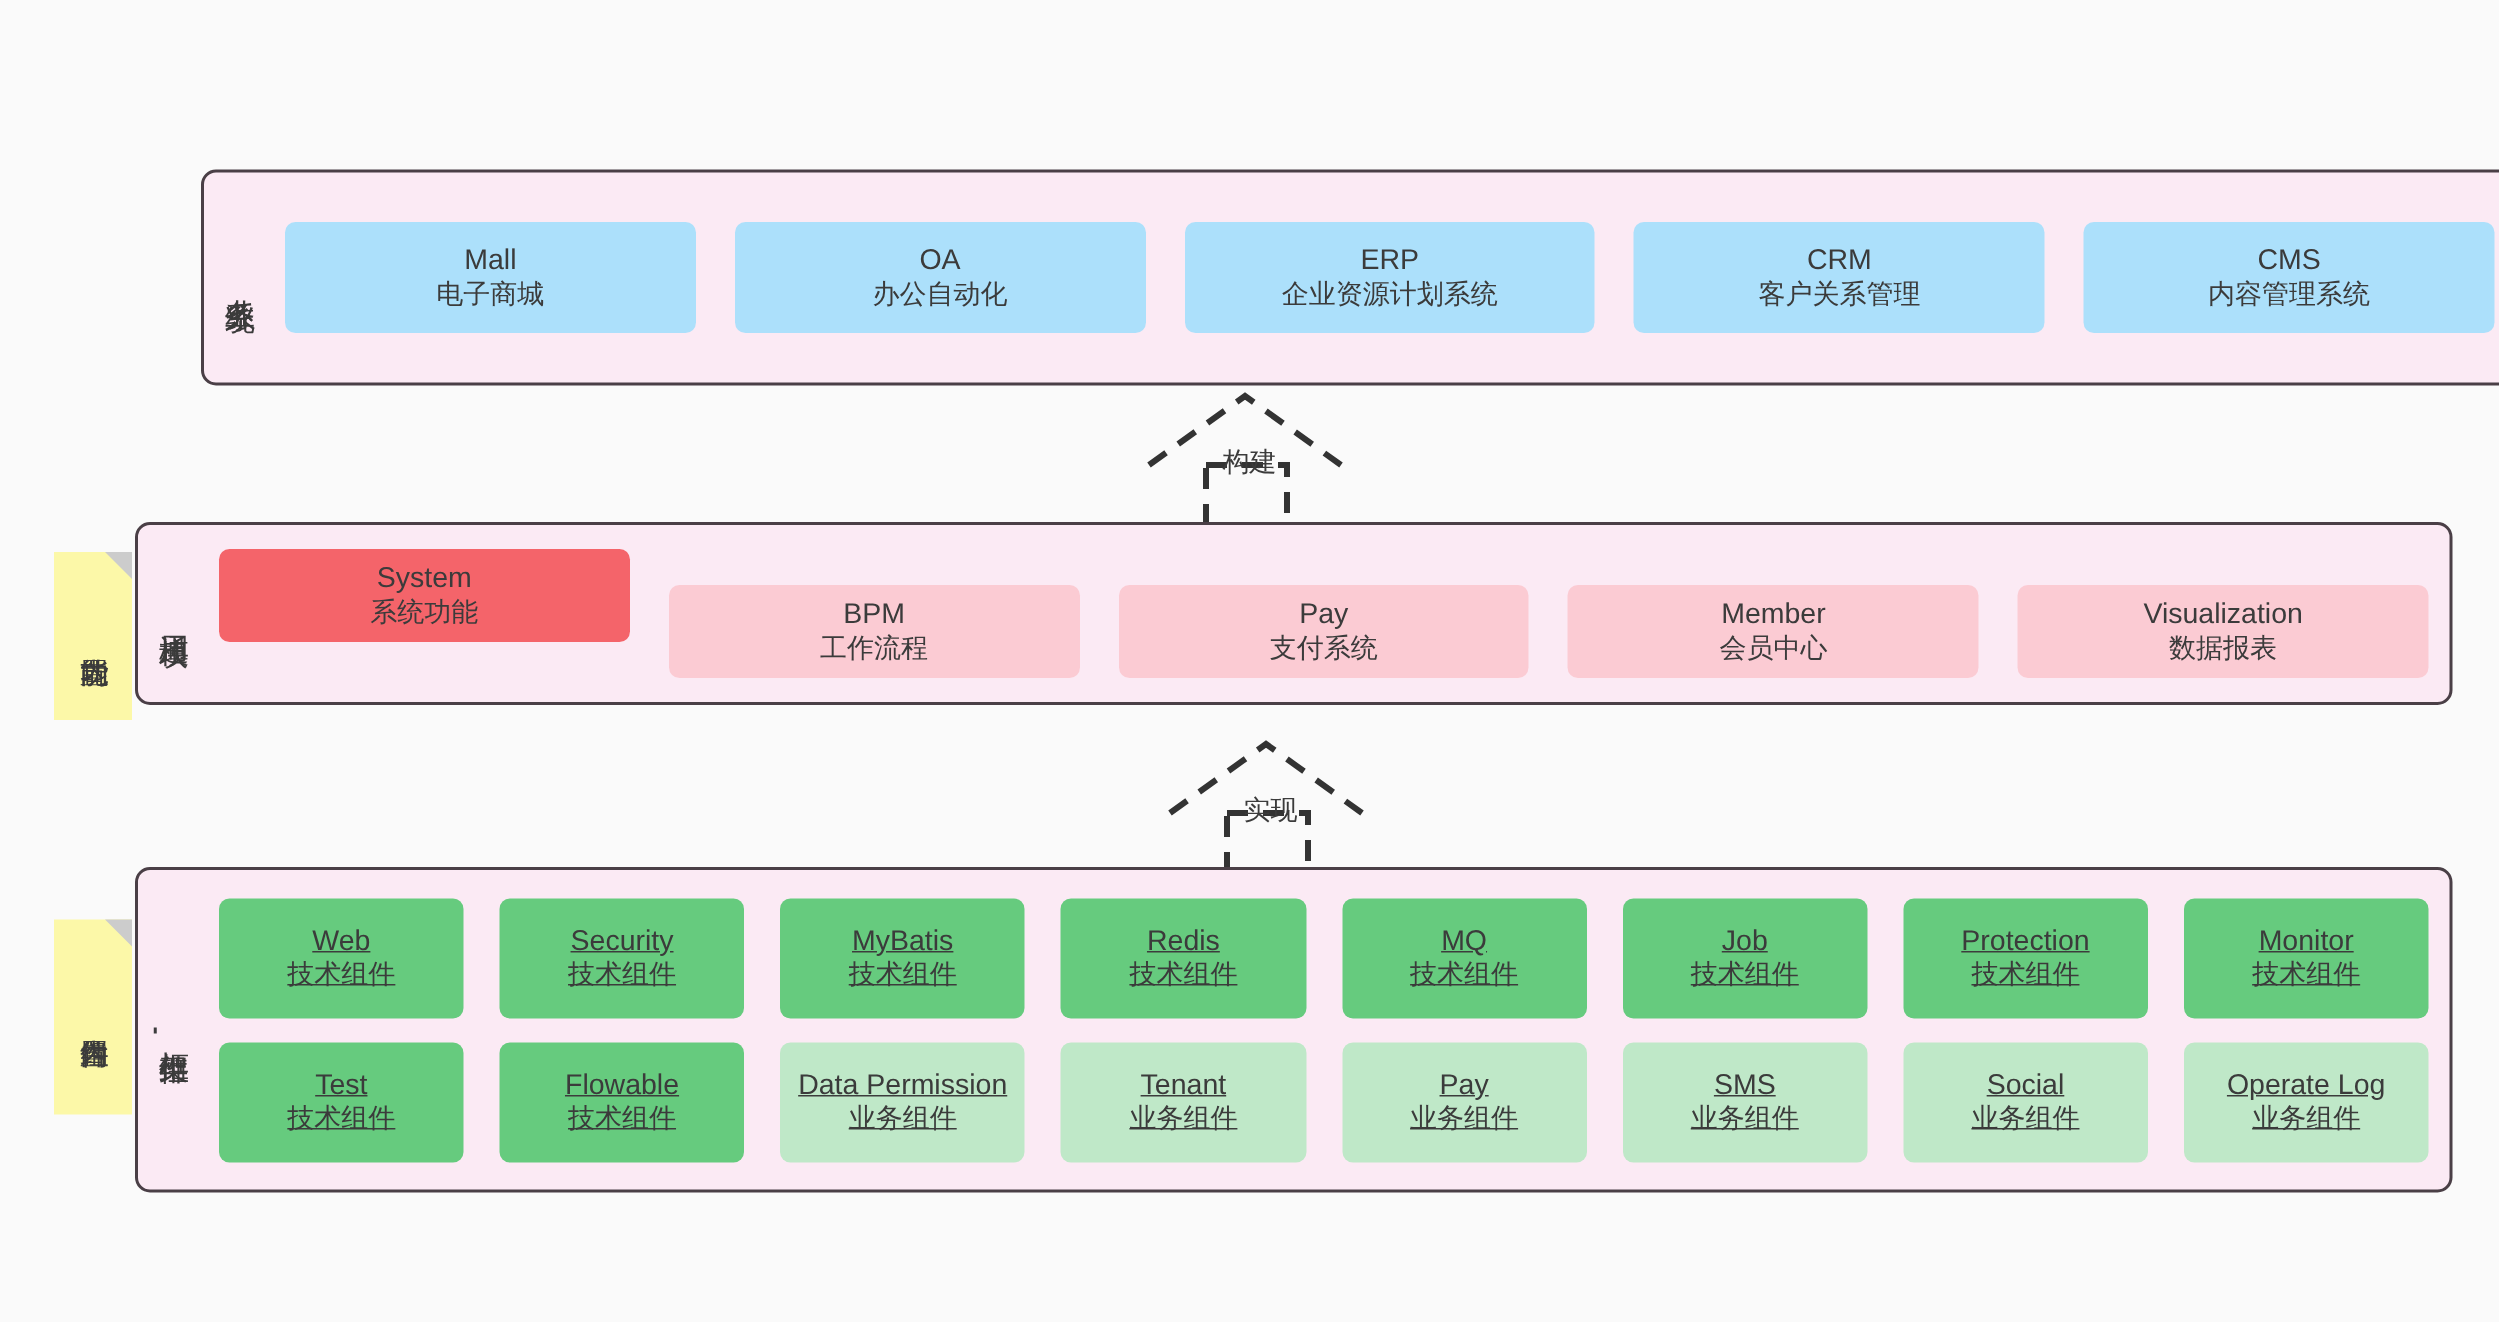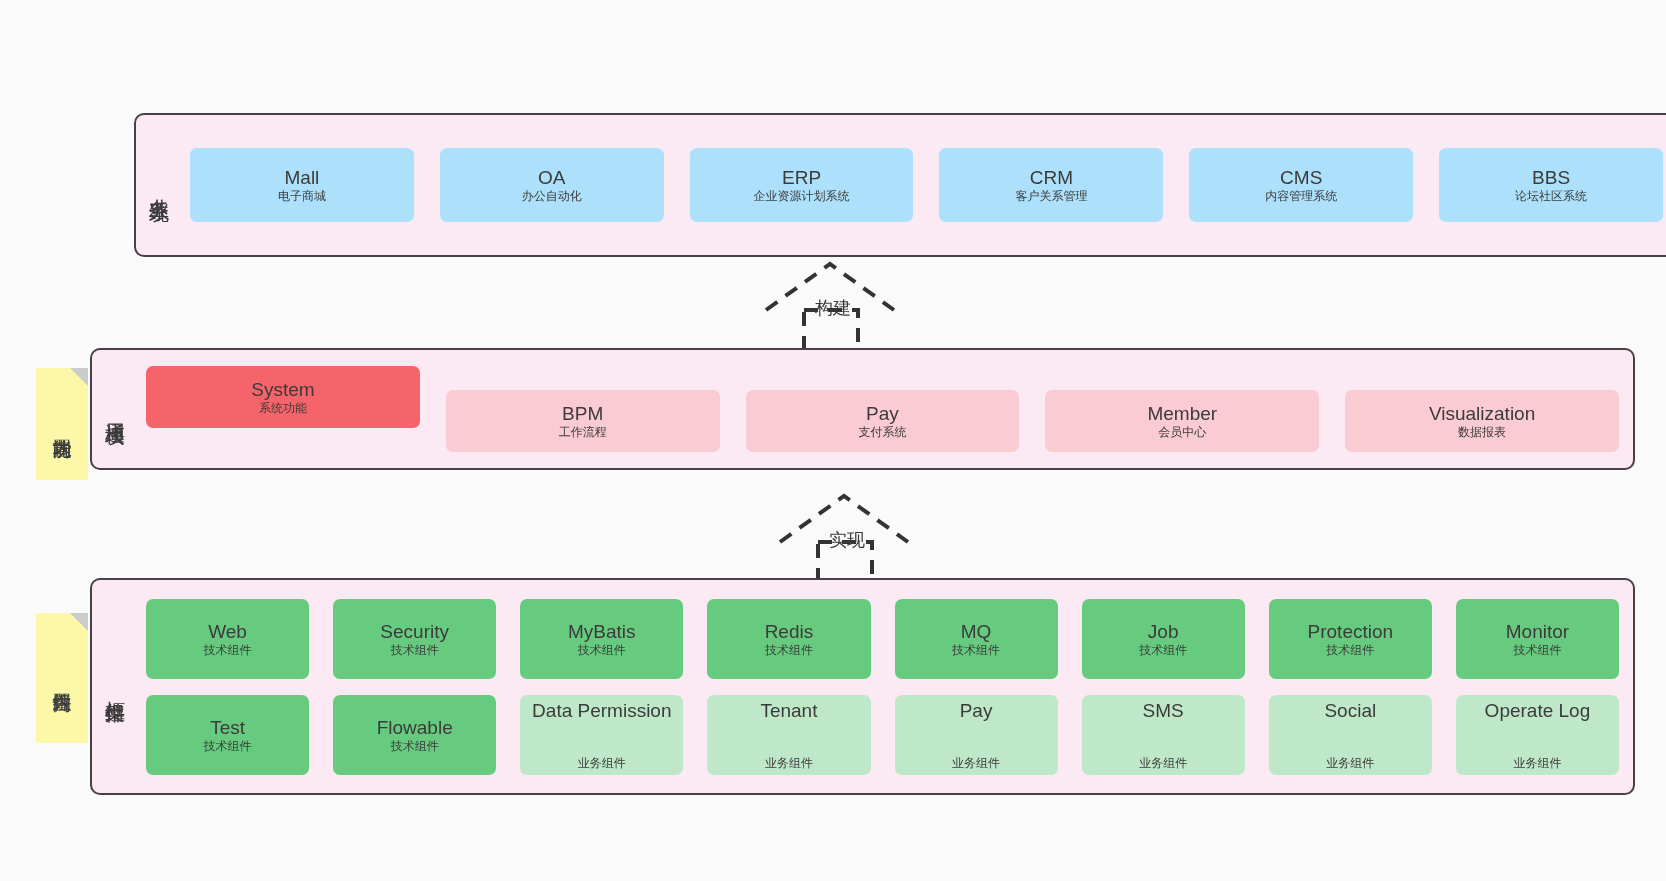--- a/index.html
+++ b/index.html
@@ -68,31 +68,31 @@
     flex-direction: column;
     align-items: center;
     justify-content: center;
     text-align: center;
     line-height: 1.22;
     box-sizing: border-box;
     padding: 4px 6px;
     color: #3b3b3b;
   }
   .node .n-title { font-size: 19px; }
-  .node .n-sub   { font-size: 12px; }
+  .node .n-sub   { font-size: 18px; }
 
   .biz   .node { height: 74px; background: #ace0fb; }
   .mod   .node { height: 62px; }
   .fw    .node { height: 80px; }
 
   .c-blue        { background: #ace0fb; }
   .c-red-strong  { background: #f4646a; }
   .c-red-soft    { background: #fbcbd3; margin-top: 24px; }
   .c-green-strong{ background: #66cb7e; }
-  .c-green-soft  { background: #bfe8c8; justify-content: space-between; }
+  .c-green-soft  { background: #bfe8c8; }
 
   
   .note {
     position: absolute;
     width: 52px;
     background: #fcf8a8;
     font-size: 19px;
     line-height: 1.16;
     color: #3b3b3b;
     display: flex;
@@ -150,24 +150,20 @@
           <span class="n-title">ERP</span>
           <span class="n-sub">企业资源计划系统</span>
         </div>
         <div class="node c-blue">
           <span class="n-title">CRM</span>
           <span class="n-sub">客户关系管理</span>
         </div>
         <div class="node c-blue">
           <span class="n-title">CMS</span>
           <span class="n-sub">内容管理系统</span>
-        </div>
-        <div class="node c-blue">
-          <span class="n-title">BBS</span>
-          <span class="n-sub">论坛社区系统</span>
         </div>
       </div>
     </div>
   </div>
 
   <div class="connector" style="left:758px; top:258px; width:180px; height:92px;">
     <svg viewBox="0 0 180 92" preserveAspectRatio="none">
       <path d="M8 52 L72 6 L136 52" fill="none" stroke="#333" stroke-width="4" stroke-dasharray="14 10" stroke-linecap="butt"></path>
       <path d="M46 52 L100 52 L100 92" fill="none" stroke="#333" stroke-width="4" stroke-dasharray="14 10"></path>
       <path d="M46 92 L46 52" fill="none" stroke="#333" stroke-width="4" stroke-dasharray="14 10"></path>
@@ -212,21 +208,21 @@
   <div class="connector" style="left:772px; top:490px; width:180px; height:92px;">
     <svg viewBox="0 0 180 92" preserveAspectRatio="none">
       <path d="M8 52 L72 6 L136 52" fill="none" stroke="#333" stroke-width="4" stroke-dasharray="14 10" stroke-linecap="butt"></path>
       <path d="M46 52 L100 52 L100 92" fill="none" stroke="#333" stroke-width="4" stroke-dasharray="14 10"></path>
       <path d="M46 92 L46 52" fill="none" stroke="#333" stroke-width="4" stroke-dasharray="14 10"></path>
       <path d="M46 92 L100 92" fill="none" stroke="#333" stroke-width="4" stroke-dasharray="14 10"></path>
     </svg>
     <div class="conn-label" style="left:57px; top:38px;">实现</div>
   </div>
 
-  <div class="layer fw" style="left:90px; top:578px; width:1545px; height:217px;">
+  <div class="layer fw" style="left:90px; top:578px; width:1545px; height:217px;text-decoration:underline;">
     <div class="layer-title">框架组件</div>
     <div class="layer-body" style="gap:16px;">
       <div class="row" style="gap:24px;">
         <div class="node c-green-strong">
           <span class="n-title">Web</span>
           <span class="n-sub">技术组件</span>
         </div>
         <div class="node c-green-strong">
           <span class="n-title">Security</span>
           <span class="n-sub">技术组件</span>

